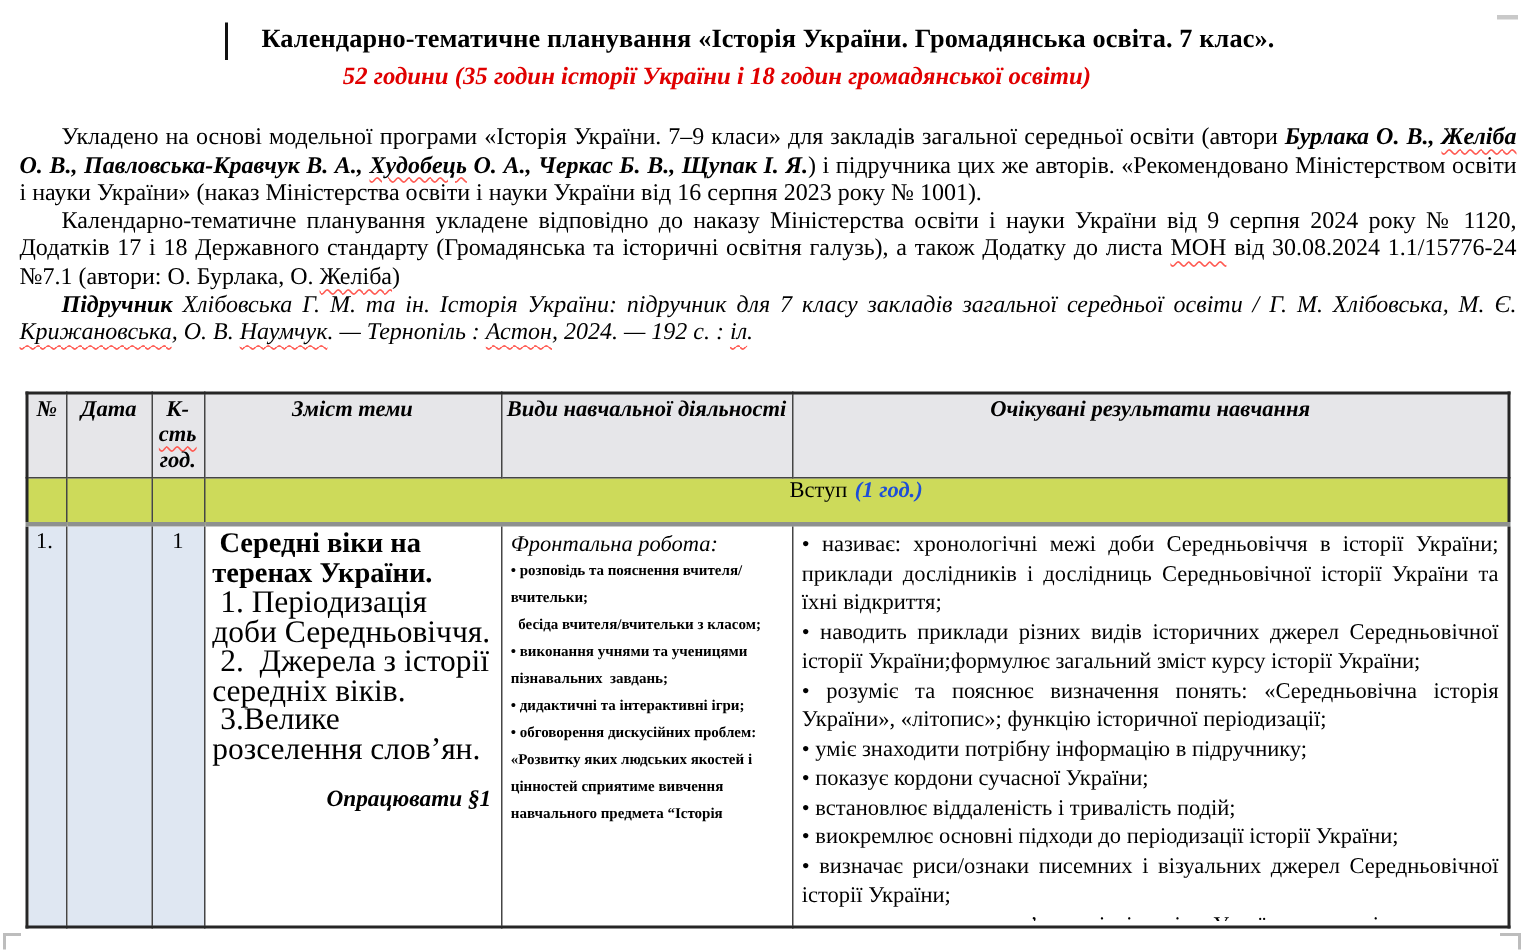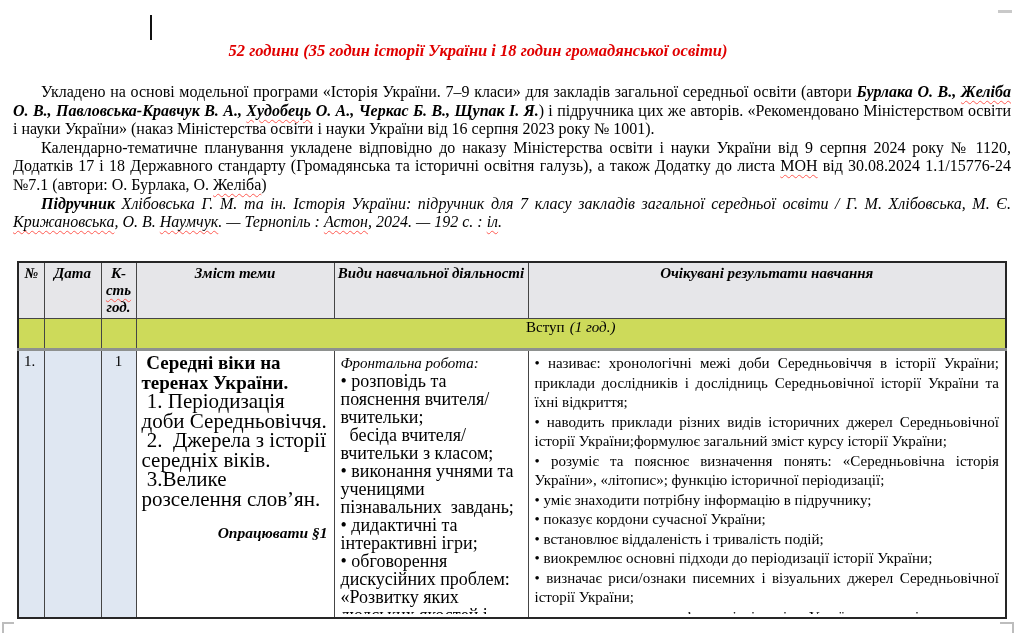--- a/index.html
+++ b/index.html
@@ -42,52 +42,53 @@
     text-align:center;height:53px;padding-top:2px;font-size:15px;line-height:17px;
   }
   th.hours-h{white-space:normal;word-break:break-word;padding-left:2px;padding-right:2px;}
   tr.section-row td{
     background:#cdda5a;height:29px;border-bottom:3px solid #8e918f;
   }
   td.section-cell{
     text-align:center;vertical-align:middle;font-size:15.5px;
   }
   .sec-title{font-weight:normal;}
-  .sec-hours{font-weight:normal;font-style:italic;color:#000000;margin-left:5px;}
+  .sec-hours{font-weight:bold;font-style:italic;color:#1d4ed8;margin-left:5px;}
   tr.data-row td{height:266px;overflow:hidden;}
   td.shade{background:#dfe7f2;}
   .clip{height:260px;overflow:hidden;}
   .numcell{padding:2px 0 0 5px;font-size:15px;}
   .hourcell{padding:2px 0 0 0;text-align:center;font-size:15px;}
   td.topic-cell .clip{padding:2px 4px 0 5px;}
   .topic-head{font-weight:bold;font-size:19px;line-height:19.5px;white-space:pre-wrap;}
   .topic-item{font-size:21px;line-height:19.5px;white-space:pre-wrap;}
   .homework{font-weight:bold;font-style:italic;text-align:right;font-size:15.5px;line-height:19.5px;padding-right:2px;margin-top:14px;}
   td.act-cell .clip{padding:3px 3px 0 6px;}
   .act-head{font-style:italic;font-size:15px;line-height:18px;}
-  .act-item{font-size:18px;line-height:18px;white-space:pre-wrap;}
+  .act-item{font-size:10px;line-height:18px;white-space:pre-wrap;font-weight:bold;}
   td.out-cell .clip{padding:3px 6px 0 6px;}
   .out-item{font-size:15px;line-height:19.5px;text-align:justify;}
   .crop-dash{position:absolute;top:10px;left:998px;width:14px;height:3px;background:#c9c9c9;}
   .pb-mark-left{
     position:absolute;left:2px;top:622px;width:10px;height:9px;
     border-top:2px solid #bdbdbd;border-left:2px solid #bdbdbd;
   }
   .pb-mark-right{
     position:absolute;left:1000px;top:622px;width:12px;height:9px;
     border-top:2px solid #bdbdbd;border-right:2px solid #bdbdbd;
   }
 </style>
 </head>
 <body>
 
 <div class="page">
 
   <span class="caret"></span>
 
+  <div class="title">Календарно-тематичне планування «Історія України. Громадянська освіта. 7 клас».</div>
   <div class="subtitle">52 години (35 годин історії України і 18 годин громадянської освіти)</div>
 
   <div class="body-text">
     <p class="para"><span>Укладено на основі модельної програми «Історія України. 7–9 класи» для закладів загальної середньої освіти (автори </span><span style="font-weight: bold; font-style: italic;">Бурлака О. В., </span><span class="wavy" style="font-weight: bold; font-style: italic;">Желіба</span><span style="font-weight: bold; font-style: italic;"> О. В., </span><span style="font-weight: bold; font-style: italic;">Павловська-Кравчук В. А., </span><span class="wavy" style="font-weight: bold; font-style: italic;">Худобець</span><span style="font-weight: bold; font-style: italic;"> О. А., </span><span style="font-weight: bold; font-style: italic;">Черкас Б. В., </span><span style="font-weight: bold; font-style: italic;">Щупак І. Я.</span><span>) і підручника цих же авторів. «Рекомендовано Міністерством освіти і науки України» (наказ Міністерства освіти і науки України від 16 серпня 2023 року № 1001).</span></p>
     <p class="para"><span>Календарно-тематичне планування  укладене відповідно до наказу Міністерства освіти і науки України від 9 серпня 2024 року № 1120, Додатків 17 і 18 Державного стандарту (Громадянська та історичні освітня галузь), а також Додатку до листа </span><span class="wavy">МОН</span><span> від 30.08.2024 1.1/15776-24 №7.1 (автори: О. Бурлака, О. </span><span class="wavy">Желіба</span><span>)</span></p>
     <p class="para"><span style="font-weight: bold; font-style: italic;">Підручник</span><span style="font-style: italic;">  Хлібовська Г. М. та ін. Історія  України: підручник для 7 класу закладів загальної середньої освіти / Г. М. Хлібовська, М. Є. </span><span class="wavy" style="font-style: italic;">Крижановська</span><span style="font-style: italic;">, О. В. </span><span class="wavy" style="font-style: italic;">Наумчук</span><span style="font-style: italic;">. — Тернопіль : </span><span class="wavy" style="font-style: italic;">Астон</span><span style="font-style: italic;">, 2024. — 192 с. : </span><span class="wavy" style="font-style: italic;">іл</span><span style="font-style: italic;">.</span></p>
   </div>
 
   <table class="plan-table">
     <colgroup>

